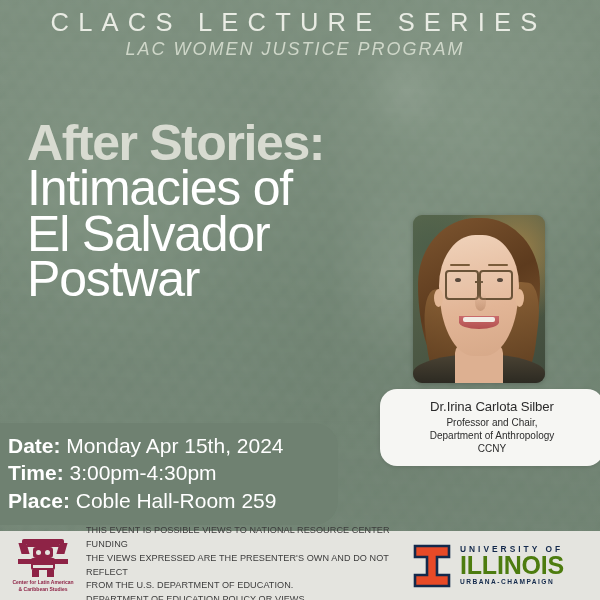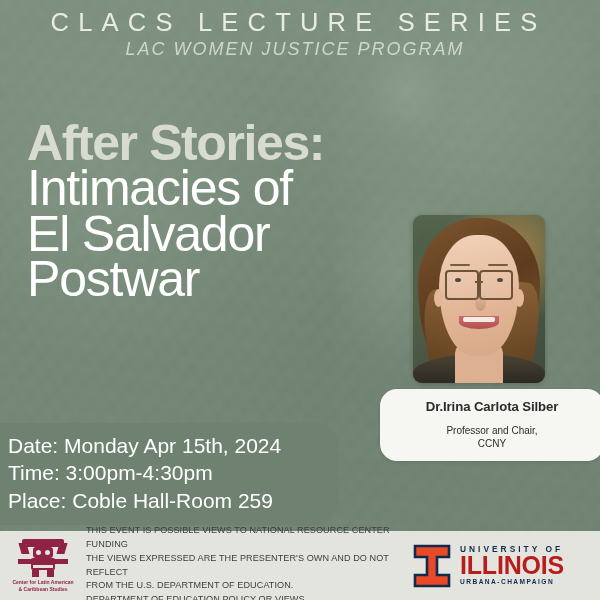--- a/index.html
+++ b/index.html
@@ -76,28 +76,28 @@
   .ph-mouth{position:absolute;left:35%;top:60%;width:30%;height:8%;border-radius:0 0 50% 50%;
       background:linear-gradient(180deg,#c96b6b,#b2504f);}
   .ph-teeth{position:absolute;left:38%;top:60.5%;width:24%;height:3.4%;border-radius:2px;background:#f2ece4;}
   .ph-ear{position:absolute;width:7%;height:11%;border-radius:50%;background:#e3b896;top:44%;}
   .ph-ear.l{left:16%;} .ph-ear.r{right:16%;}
 
   
   .speaker{position:absolute;left:380px;top:389px;width:204px;padding:9px 10px 11px;
            background:#f6f6f3;border-radius:17px;text-align:center;color:#2b2b2b;
            box-shadow:0 1px 4px rgba(0,0,0,.13);}
-  .sp-name{font-size:13.2px;font-weight:700;line-height:1.3;margin-bottom:9px;letter-spacing:-.1px;}
+  .sp-name{font-size:13.2px;font-weight:400;line-height:1.3;margin-bottom:1px;letter-spacing:-.1px;}
   .sp-role{font-size:10px;font-weight:400;line-height:1.30;}
 
   
   .details{position:absolute;left:-24px;top:423px;width:330px;padding:9px 0 11px 32px;
            background:#6f8171;border-radius:0 24px 24px 0;color:#ffffff;}
   .d-row{font-size:21px;line-height:1.305;white-space:nowrap;font-weight:300;}
-  .d-row b{font-weight:400;}
+  .d-row b{font-weight:700;}
 
   
   .footer{position:absolute;left:0;bottom:0;width:600px;height:69px;background:#e4e4df;
           display:flex;align-items:center;}
   .clacs{width:78px;flex:0 0 78px;display:flex;flex-direction:column;align-items:center;
          justify-content:center;padding-left:4px;}
   .clacs-mark{position:relative;width:50px;height:38px;}
   .cm{position:absolute;background:#8e2346;}
   .cm-hat{left:4px;top:0;width:42px;height:5px;border-radius:2px 2px 0 0;}
   .cm-hatl{left:2px;top:4px;width:8px;height:11px;transform:skewX(16deg);}
@@ -114,21 +114,21 @@
   .cm-legR{right:14px;top:31px;width:7px;height:7px;}
   .clacs-cap{font-size:5px;font-weight:700;color:#8e2346;text-align:center;line-height:1.35;margin-top:2px;}
 
   .disclaimer{flex:1;padding-left:4px;font-size:9.1px;color:#3c3c3c;line-height:1.52;letter-spacing:.07px;}
 
   .illinois{flex:0 0 165px;display:flex;align-items:center;gap:9px;padding-right:22px;}
   .blockI{position:relative;width:38px;height:44px;flex:0 0 38px;}
   .blockI svg{display:block;}
   .ill-txt{line-height:1;}
   .ill-1{font-size:8.4px;font-weight:700;letter-spacing:3.0px;color:#13294b;}
-  .ill-2{font-size:25px;font-weight:700;letter-spacing:-.2px;color:#b91c1c;margin:0 0 1px;}
+  .ill-2{font-size:25px;font-weight:700;letter-spacing:-.2px;color:#4d7c0f;margin:0 0 1px;}
   .ill-3{font-size:6.6px;font-weight:700;letter-spacing:1.45px;color:#13294b;}
 </style>
 </head>
 <body>
 
 <div class="poster">
 
   <div class="bg">
     <div class="bg-base"></div>
     <div class="bg-foliage"></div>
@@ -169,20 +169,21 @@
         <i></i>
       </div>
     <div class="ph-nose"></div>
     <div class="ph-mouth"></div>
     <div class="ph-teeth"></div>
   </div>
 
   <div class="speaker">
     <div class="sp-name">Dr.Irina Carlota Silber</div>
     <div class="sp-role">Professor and Chair,</div>
+    <div class="sp-role">Department of Anthropology</div>
     <div class="sp-role">CCNY</div>
   </div>
 
   <div class="details">
     <div class="d-row">
       <b>Date:</b>
       <span>Monday Apr 15th, 2024</span>
     </div>
     <div class="d-row">
       <b>Time:</b>

